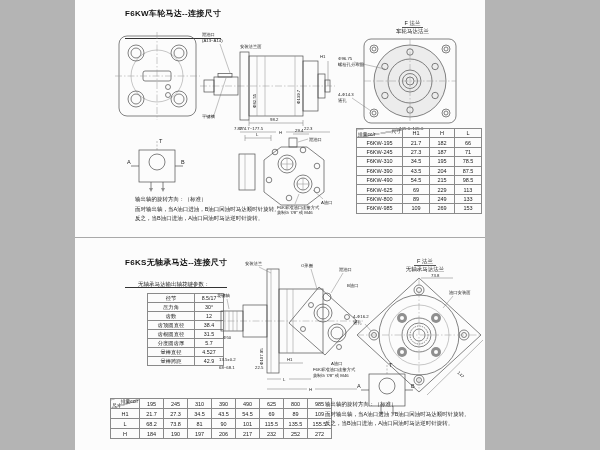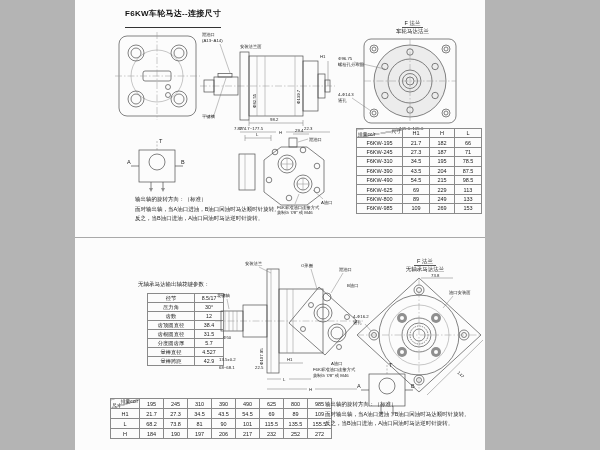--- a/index.html
+++ b/index.html
@@ -1,21 +1,21 @@
 <!DOCTYPE html>
 <html><head>
 <meta charset="utf-8">
 <style>
   html,body{margin:0;padding:0;background:#888;}
   #stage{position:relative;width:600px;height:450px;background:#b4b4b4;overflow:hidden;
          font-family:"Liberation Sans",sans-serif;color:#222;}
   .paper{position:absolute;left:75px;top:0;width:410px;height:450px;background:#fcfcfc;}
   .abs{position:absolute;}
   .sec-title{font-size:8px;font-weight:bold;color:#111;border-bottom:1px solid #333;
-             padding-bottom:8px;letter-spacing:.3px;white-space:nowrap;}
+             padding-bottom:19px;letter-spacing:.3px;white-space:nowrap;}
   .fl-title{font-size:5.5px;text-align:center;line-height:7px;color:#222;}
   .fl-title .top{border-bottom:.5px solid #555;display:inline-block;padding:0 3px;}
   .fl-title .bot{display:block;}
   .notes{font-size:5.5px;line-height:9.5px;color:#222;white-space:nowrap;}
   .divider{position:absolute;left:0;top:237px;width:410px;height:1px;background:#a9a9a9;}
 
   table{border-collapse:collapse;table-layout:fixed;}
   td,th{border:1px solid #8a8a8a;font-size:5.5px;font-weight:normal;text-align:center;
         padding:0;overflow:hidden;white-space:nowrap;color:#222;}
   .t1 td,.t1 th{height:8.4px;}
@@ -249,20 +249,21 @@
       </table>
 
     <div class="abs notes" style="left:60px;top:195px;width:240px;">
       <div>输出轴的旋转方向：（标准）</div>
       <div>面对输出轴，当A油口进油，B油口回油时马达顺时针旋转。</div>
       <div>反之，当B油口进油，A油口回油时马达逆时针旋转。</div>
     </div>
 
     <div class="divider"></div>
 
+    <div class="abs sec-title" style="left:50px;top:257px;">F6KS无轴承马达--连接尺寸</div>
 
     <div class="abs" style="left:63px;top:281px;font-size:5.5px;">无轴承马达输出轴花键参数：</div>
 
     <table class="t3 abs" style="left:72px;top:293px;">
       <tbody>
           <tr>
         <td class="c0">径节</td>
         <td class="c1">8.5/17</td>
           </tr>
       <tr>

